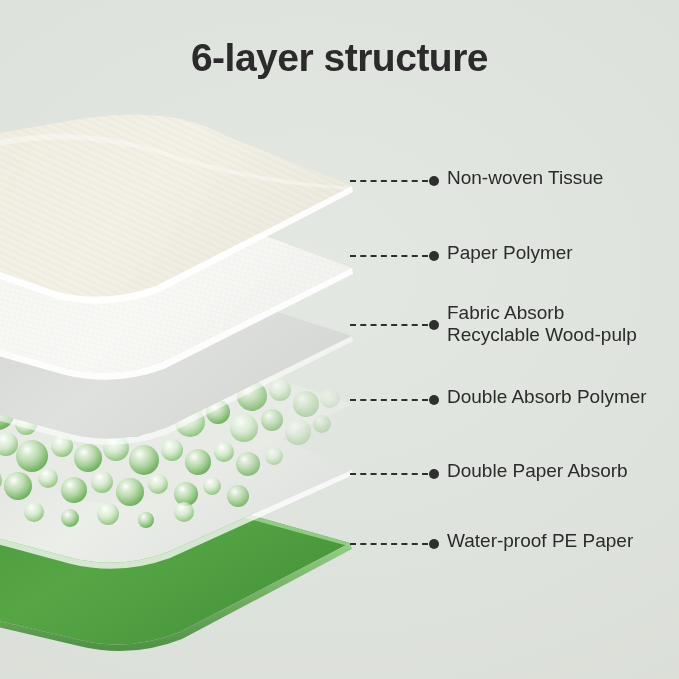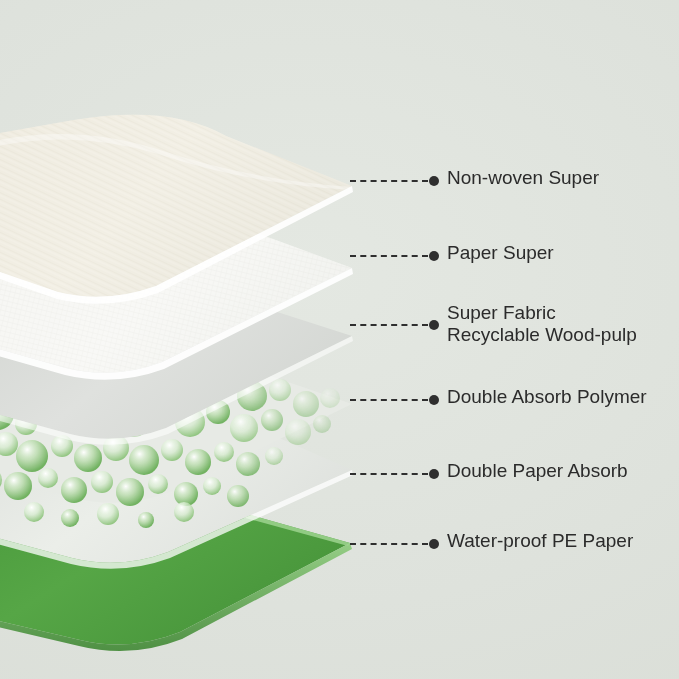--- a/index.html
+++ b/index.html
@@ -86,20 +86,21 @@
   }
   .callout.two-line .callout-label {
     top: -1.22em;
   }
 </style>
 </head>
 <body>
 
 <div id="infographic">
 
+  <div class="title">6-layer structure</div>
 
   <svg class="stack" viewBox="0 0 679 679" preserveAspectRatio="none">
     <defs>
 
       <pattern id="weave" width="6" height="6" patternUnits="userSpaceOnUse" patternTransform="rotate(25)">
         <rect width="6" height="6" fill="#efece1"></rect>
         <path d="M0 0 L6 0" stroke="#e2ddcd" stroke-width="1.1"></path>
         <path d="M0 3 L6 3" stroke="#f7f5ec" stroke-width="1.1"></path>
       </pattern>
 
@@ -254,33 +255,33 @@
       <path d="M-40,258 L58,292 Q106,304 156,286 L352,186 L353,192 L158,293 Q107,311 57,299 L-40,265 Z" fill="#ffffff" opacity="0.9"></path>
       <path d="M-40,150 Q60,118 160,150 Q250,180 352,187 L352,190 Q248,184 158,154 Q58,124 -40,156 Z" fill="#ffffff" opacity="0.35"></path>
     </g>
   </svg>
 
   <div class="callouts">
 
     <div class="callout" style="top:181px">
       <span class="leader"></span>
       <span class="dot"></span>
-      <span class="callout-label">Non-woven Super</span>
+      <span class="callout-label">Non-woven Tissue</span>
     </div>
 
     <div class="callout" style="top:256px">
       <span class="leader"></span>
       <span class="dot"></span>
-      <span class="callout-label">Paper Super</span>
+      <span class="callout-label">Paper Polymer</span>
     </div>
 
     <div class="callout two-line" style="top:325px">
       <span class="leader"></span>
       <span class="dot"></span>
-      <span class="callout-label">Super Fabric
+      <span class="callout-label">Fabric Absorb
 Recyclable Wood-pulp</span>
     </div>
 
     <div class="callout" style="top:400px">
       <span class="leader"></span>
       <span class="dot"></span>
       <span class="callout-label">Double Absorb Polymer</span>
     </div>
 
     <div class="callout" style="top:474px">

